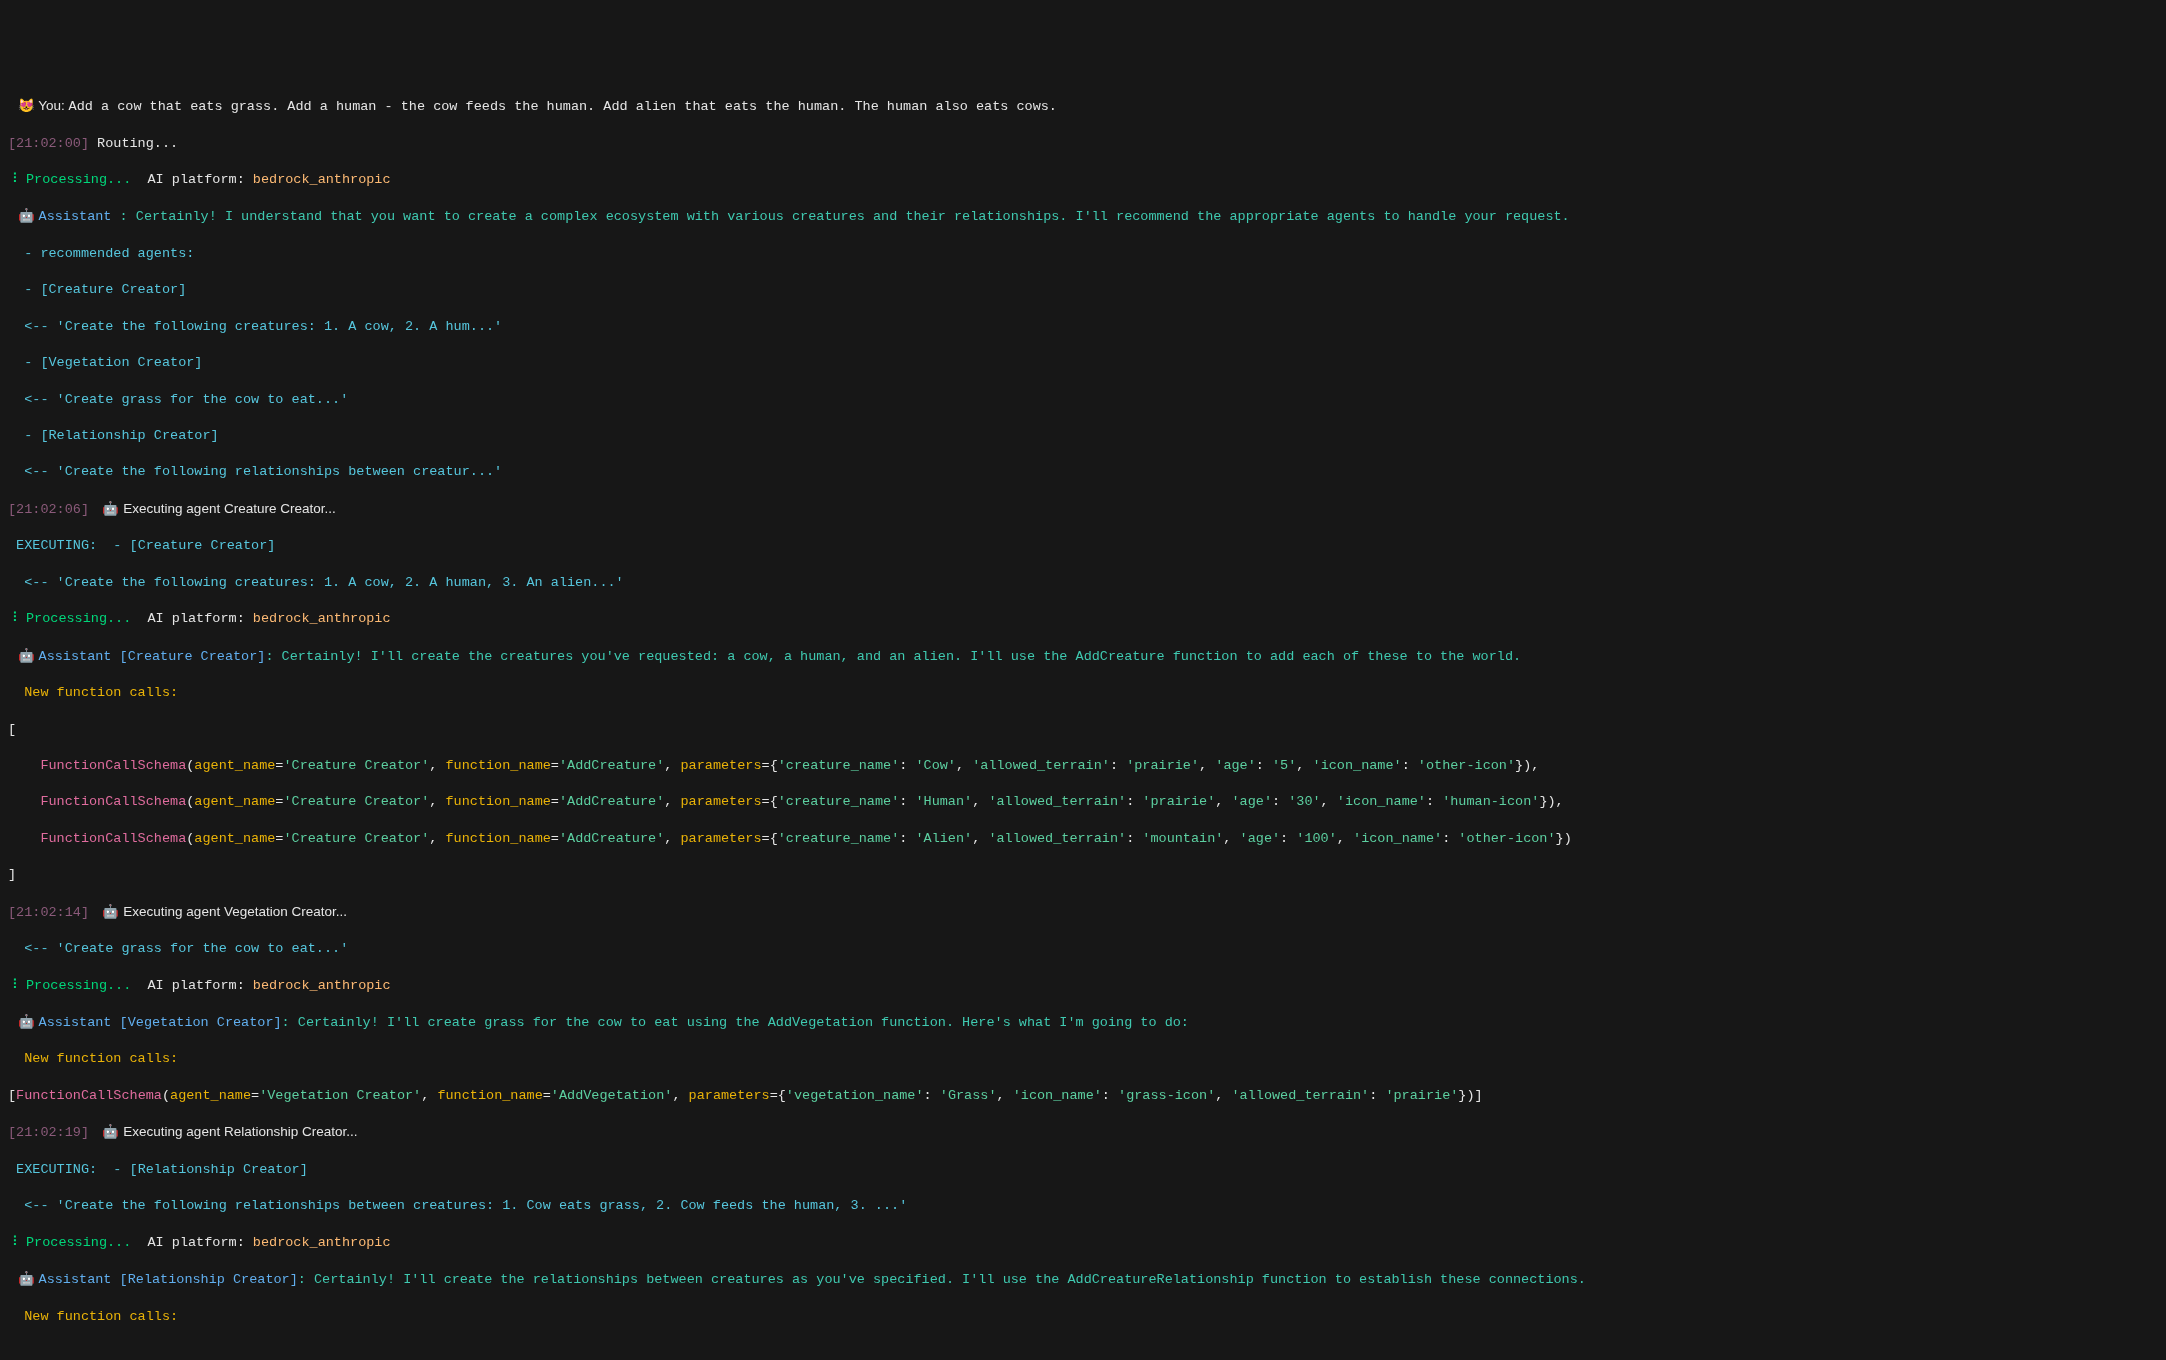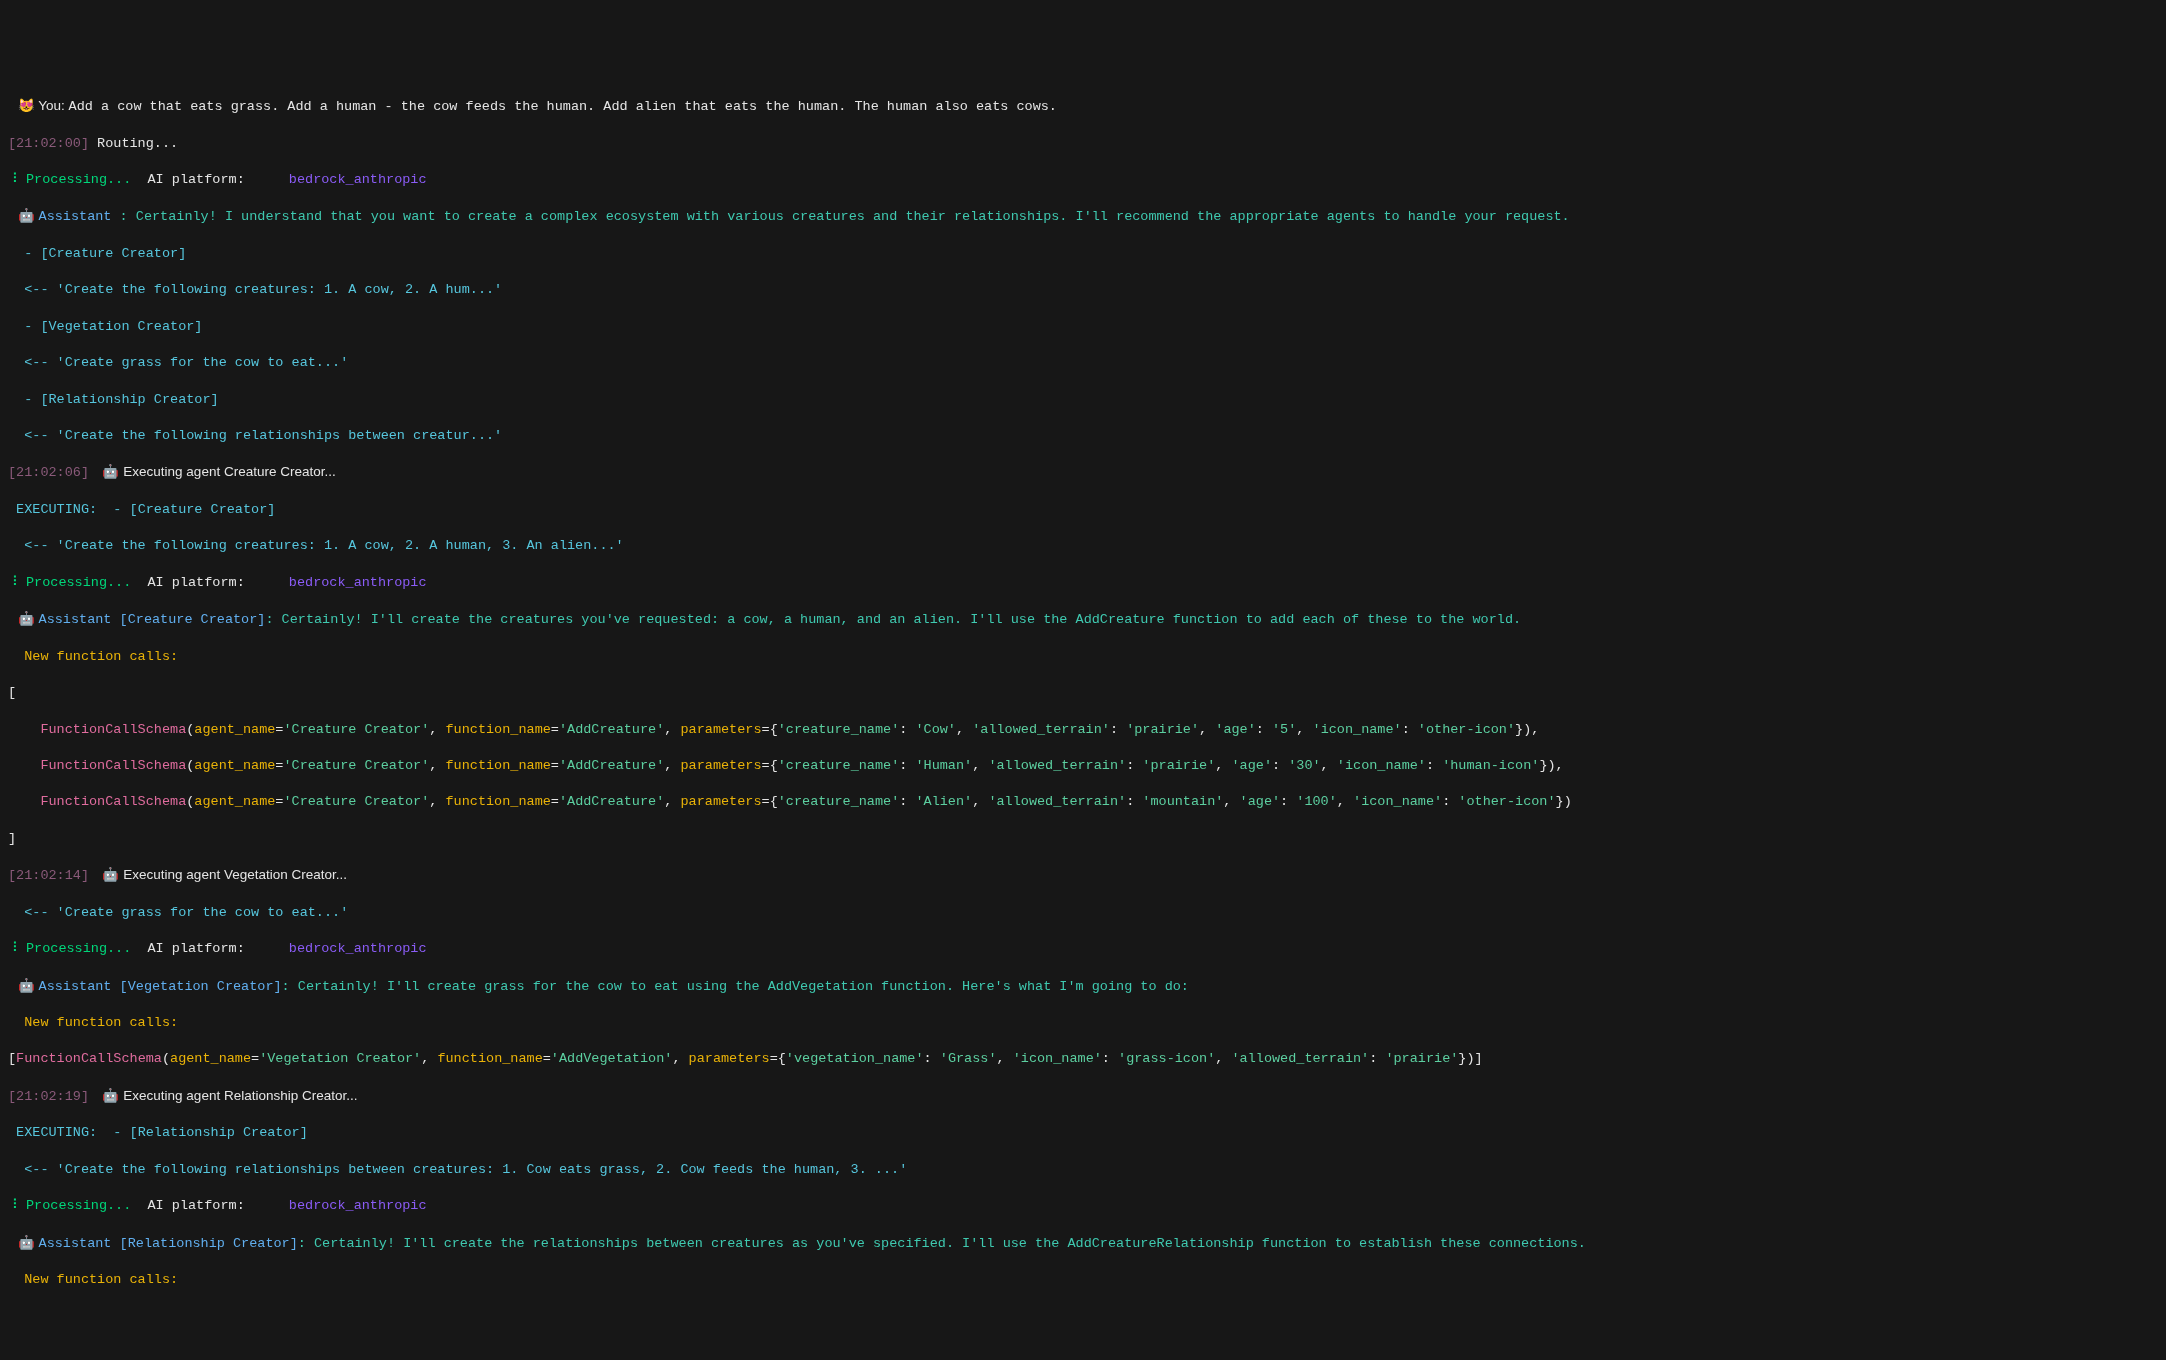--- a/index.html
+++ b/index.html
@@ -10,40 +10,41 @@
     font-size: 13.5px;
     line-height: 1.35;
     padding: 6px 8px;
     white-space: pre;
     overflow-x: auto;
   }
   .line { display: block; }
   .c-white { color: #e5e5e5; }
   .c-ts { color: #8b5a7a; }
   .c-green { color: #00d67a; }
-  .c-purple { color: #8b5cf6; margin-left: 36px; }
+  .c-purple { color: #fdba74; }
   .c-cyan { color: #56c6dd; }
   .c-teal { color: #3fc9b0; }
   .c-yellow { color: #eab308; }
   .c-str { color: #5ccfa0; }
   .c-blue { color: #61afef; margin-top: 12px; }
   .c-pink { color: #e06c9e; }
   .emoji { font-family: 'Apple Color Emoji','Segoe UI Emoji',sans-serif; margin-left: 10px; }
   [data-bind]:empty::after { content: ""; }
 </style>
 </head>
 <body>
 
 
 
 <div>
 <span class="line"><span class="emoji" data-bind="lines.you_prefix">😻 You: </span><span class="c-white" data-bind="lines.you_text">Add a cow that eats grass. Add a human - the cow feeds the human. Add alien that eats the human. The human also eats cows.</span></span>
 <span class="line"><span class="c-ts" data-bind="lines.ts1">[21:02:00]</span><span class="c-white" data-bind="lines.routing"> Routing...</span></span>
 <span class="line"><span class="c-green" data-bind="lines.processing_prefix">⠸ Processing...</span><span class="c-white" data-bind="lines.ai_platform_label">  AI platform: </span><span class="c-purple" data-bind="lines.ai_platform_value">bedrock_anthropic</span></span>
 <span class="line"><span class="emoji" data-bind="lines.assistant_icon">🤖 </span><span class="c-blue" data-bind="lines.assistant_label">Assistant </span><span class="c-teal" data-bind="lines.colon">: </span><span class="c-teal" data-bind="lines.assistant_main_text">Certainly! I understand that you want to create a complex ecosystem with various creatures and their relationships. I'll recommend the appropriate agents to handle your request.</span></span>
+<span class="line c-cyan" data-bind="lines.rec_agents">  - recommended agents:</span>
 <span class="line c-cyan" data-bind="lines.creature_creator_item">  - [Creature Creator]</span>
 <span class="line c-cyan" data-bind="lines.cc_task">  &lt;-- 'Create the following creatures: 1. A cow, 2. A hum...'</span>
 <span class="line c-cyan" data-bind="lines.veg_creator_item">  - [Vegetation Creator]</span>
 <span class="line c-cyan" data-bind="lines.veg_task">  &lt;-- 'Create grass for the cow to eat...'</span>
 <span class="line c-cyan" data-bind="lines.rel_creator_item">  - [Relationship Creator]</span>
 <span class="line c-cyan" data-bind="lines.rel_task">  &lt;-- 'Create the following relationships between creatur...'</span>
 <span class="line"><span class="c-ts" data-bind="lines.ts2">[21:02:06]</span><span class="c-white emoji" data-bind="lines.exec_cc"> 🤖 Executing agent Creature Creator...</span></span>
 <span class="line"><span class="c-cyan" data-bind="lines.executing_label"> EXECUTING:</span><span class="c-cyan" data-bind="lines.exec_cc_item">  - [Creature Creator]</span></span>
 <span class="line c-cyan" data-bind="lines.exec_cc_task">  &lt;-- 'Create the following creatures: 1. A cow, 2. A human, 3. An alien...'</span>
 <span class="line"><span class="c-green" data-bind="lines.processing_prefix">⠸ Processing...</span><span class="c-white" data-bind="lines.ai_platform_label">  AI platform: </span><span class="c-purple" data-bind="lines.ai_platform_value">bedrock_anthropic</span></span>

